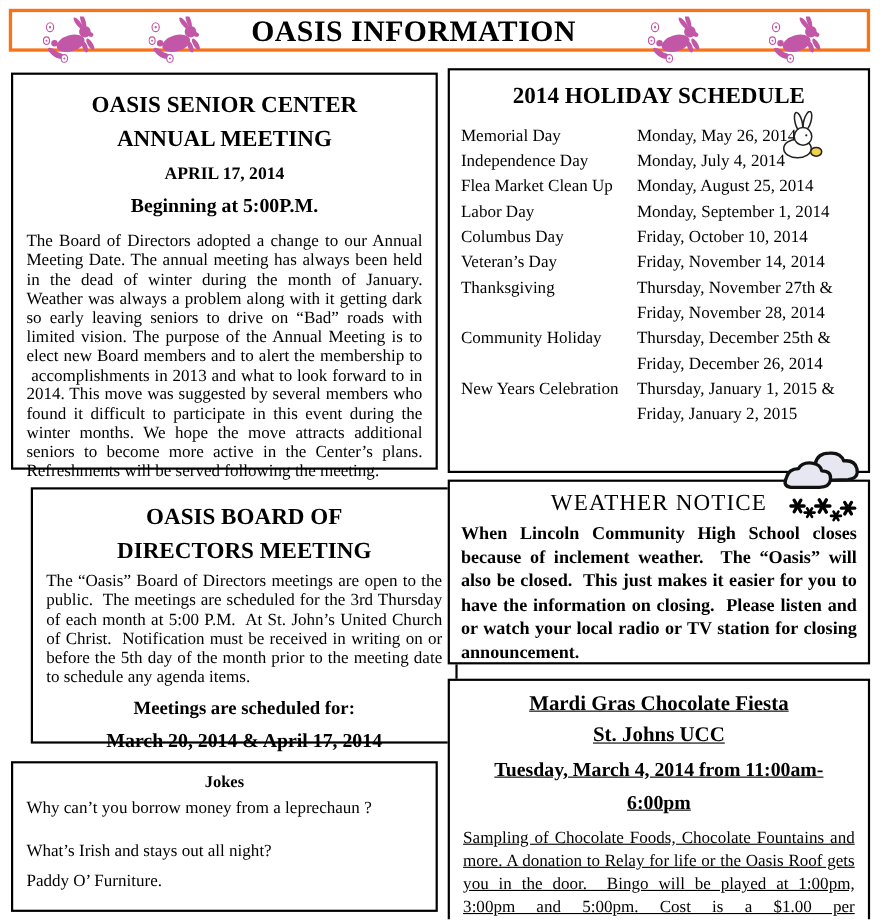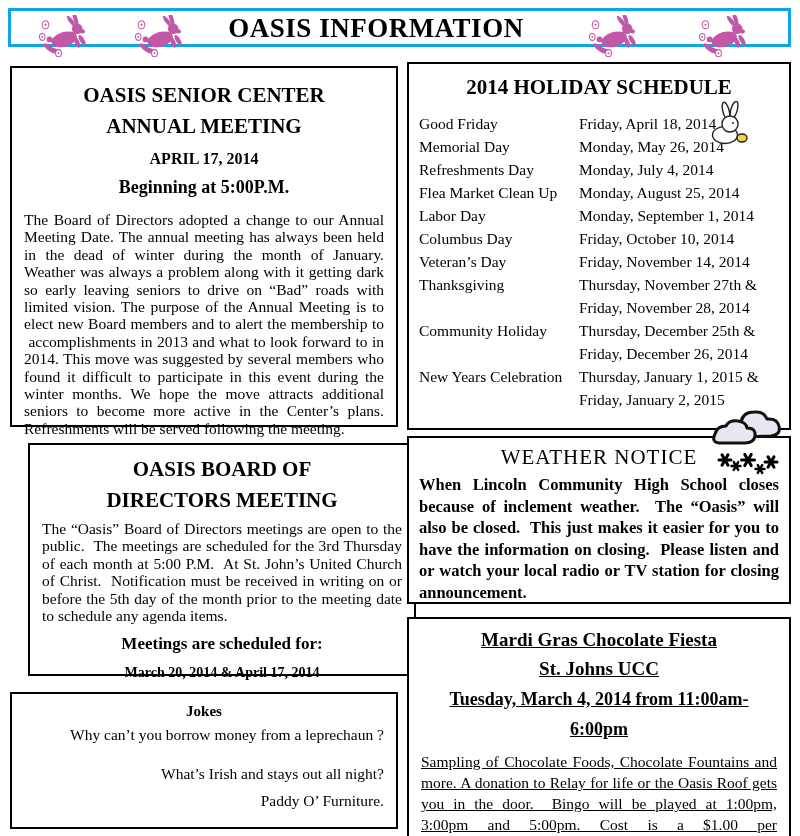--- a/index.html
+++ b/index.html
@@ -2,21 +2,21 @@
 <html><head>
 <meta charset="utf-8">
 <style>
   * { margin:0; padding:0; box-sizing:border-box; }
   html,body { width:800px; height:836px; background:#fff; color:#000;
               font-family:"Liberation Serif","DejaVu Serif",serif; }
   #page { position:relative; width:800px; height:836px; background:#fff; overflow:hidden; }
 
   
   .masthead { position:absolute; left:8px; top:8px; width:783px; height:39px;
-              border:3px solid #0ea5e9; background:#fff; }
+              border:3px solid #f97316; background:#fff; }
   .masthead-title { position:absolute; left:0; top:2px; width:730px; text-align:center;
               font-size:27px; font-weight:bold; letter-spacing:.5px; }
   .bunny { position:absolute; top:4px; width:52px; height:40px; }
   .bunny.b1{ left:28px; } .bunny.b2{ left:124px; }
   .bunny.b3{ left:578px; } .bunny.b4{ left:688px; }
 
   
   .box { position:absolute; border:2px solid #000; background:#fff; }
   .box-annual  { left:10px;  top:66px;  width:388px; height:361px; padding:0 12px; }
   .box-board   { left:28px;  top:443px; width:388px; height:233px; padding:1px 12px; }
@@ -26,25 +26,25 @@
   .box-mardi   { left:407px; top:617px; width:384px; height:234px; padding:0 12px;text-decoration:underline; }
 
   .ttl      { text-align:center; font-weight:bold; font-size:21px; line-height:31px; }
   .box-annual .ttl-wrap { margin-top:12px; }
   .sub-date { text-align:center; font-weight:bold; font-size:16px; line-height:26px; margin-top:4px; }
   .sub-time { text-align:center; font-weight:bold; font-size:18px; line-height:30px; }
   .body-just { text-align:justify; font-size:15.5px; line-height:17.4px; margin-top:9px; }
 
   .box-board .ttl-wrap { margin-top:8px; }
   .sched-label { text-align:center; font-weight:bold; font-size:17px; line-height:28px; margin-top:6px; }
-  .sched-dates { text-align:center; font-weight:bold; font-size:14px; line-height:30px; }
+  .sched-dates { text-align:center; font-weight:bold; font-size:18px; line-height:30px; }
 
   
   .jokes-title { text-align:center; font-weight:bold; font-size:15px; line-height:20px; margin-top:7px; }
-  .joke-line { font-size:15.5px; line-height:27px;text-align:right; }
+  .joke-line { font-size:15.5px; line-height:27px; }
   .joke-line.blank { height:12px; line-height:12px; }
 
   
   .box-holiday .ttl { margin-top:9px; line-height:28px; }
   .h-table { margin-top:11px; }
   .h-row { display:flex; font-size:15.5px; line-height:23px; }
   .h-label { width:160px; flex:0 0 160px; }
   .h-dates { flex:1; }
   .easter-bunny { position:absolute; left:302px; top:37px; width:42px; height:46px; }
 
@@ -192,33 +192,27 @@
         <div class="joke-line blank"></div>
         <div class="joke-line">What’s Irish and stays out all night?</div>
         <div class="joke-line">Paddy O’ Furniture.</div>
       </div>
   </div>
 
   <div class="box box-holiday">
     <div class="ttl">2014 HOLIDAY SCHEDULE</div>
     <div class="h-table">
         <div class="h-row">
-          <div class="h-label">Good Friday</div>
-          <div class="h-dates">
-            <div>Friday, April 18, 2014</div>
-          </div>
-        </div>
-        <div class="h-row">
           <div class="h-label">Memorial Day</div>
           <div class="h-dates">
             <div>Monday, May 26, 2014</div>
           </div>
         </div>
         <div class="h-row">
-          <div class="h-label">Refreshments Day</div>
+          <div class="h-label">Independence Day</div>
           <div class="h-dates">
             <div>Monday, July 4, 2014</div>
           </div>
         </div>
         <div class="h-row">
           <div class="h-label">Flea Market Clean Up</div>
           <div class="h-dates">
             <div>Monday, August 25, 2014</div>
           </div>
         </div>

